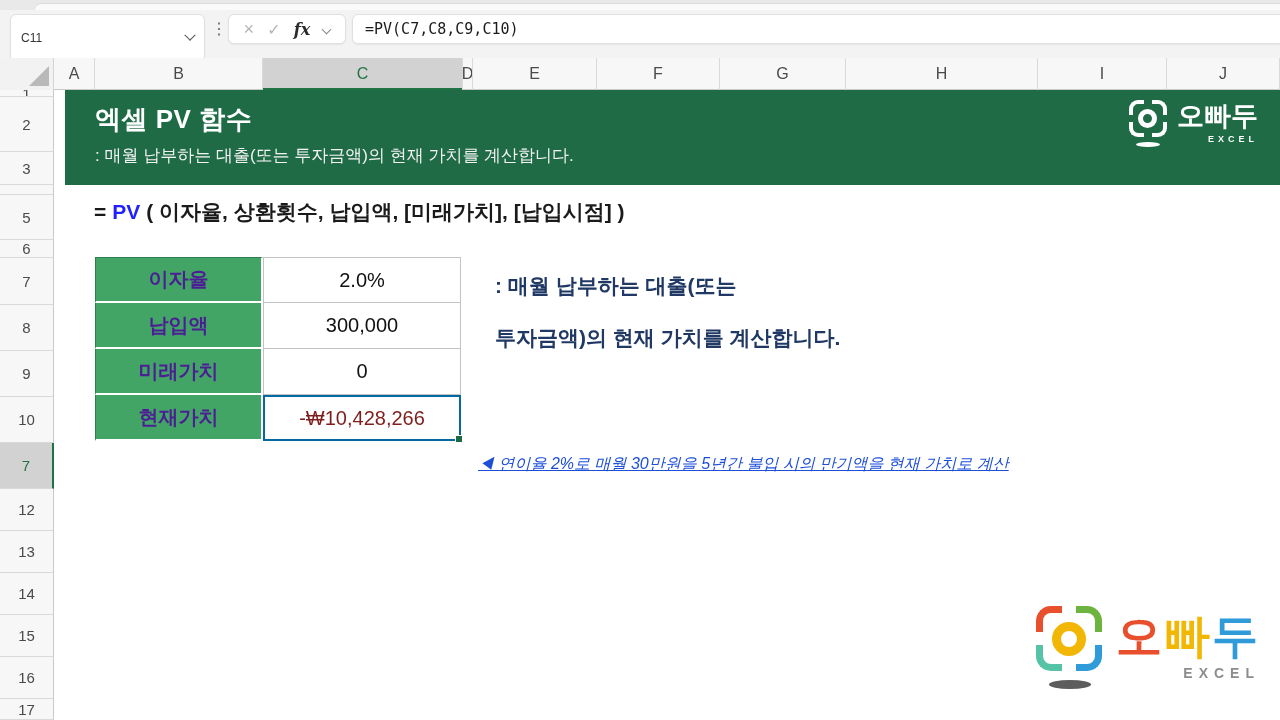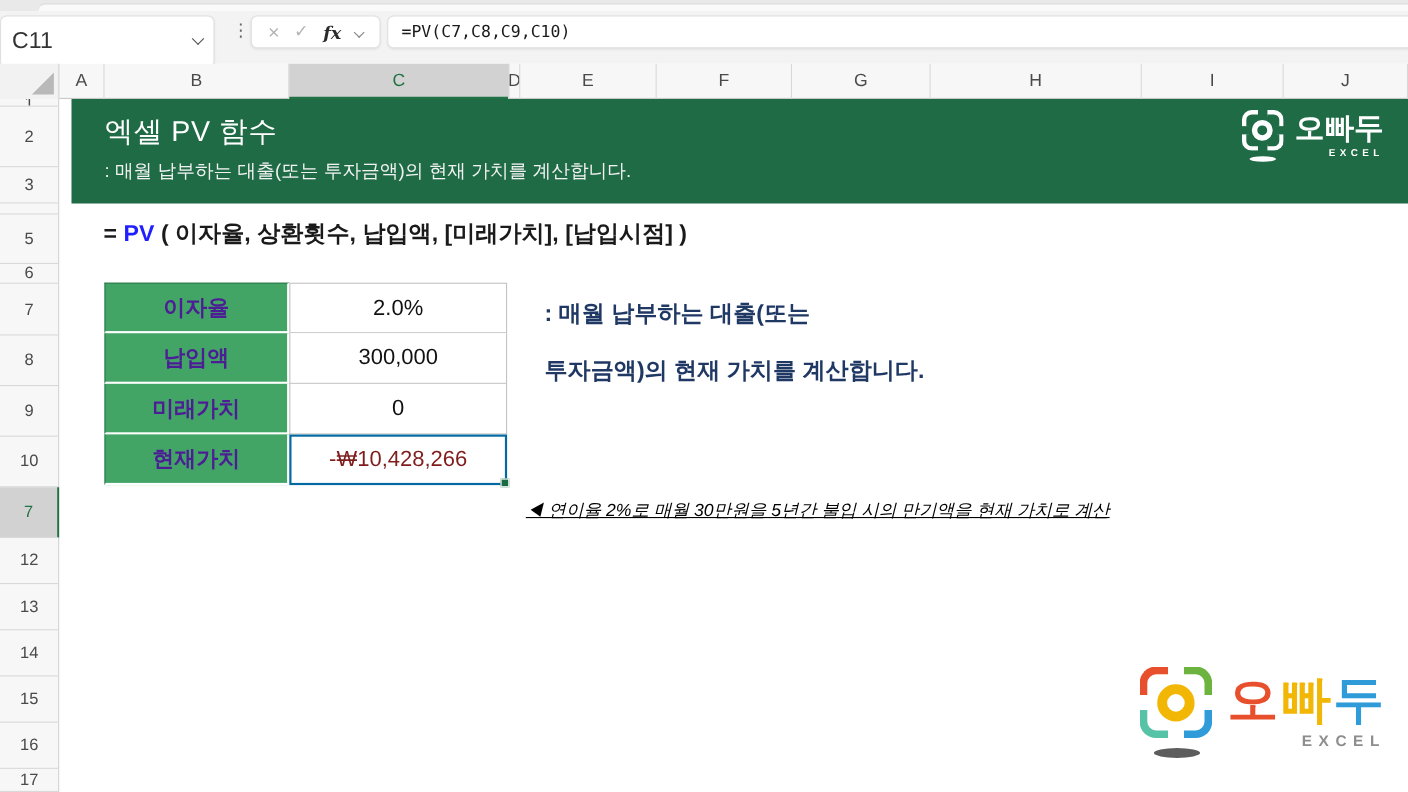--- a/index.html
+++ b/index.html
@@ -6,23 +6,23 @@
   html,body { width:1280px; height:720px; overflow:hidden; }
   body { font-family:"Liberation Sans", sans-serif; background:#fff; }
   .screen { position:relative; width:1280px; height:720px; background:#fff; }
 
   
   .top-strip { position:absolute; left:0; top:0; width:1280px; height:10px; background:#e9e9e9; }
   .strip-curve { position:absolute; left:35px; top:4px; width:1245px; height:6px; background:#fafafa; border-radius:8px 0 0 0; box-shadow:0 -1px 0 #dcdcdc; }
 
   
   .fbar { position:absolute; left:0; top:10px; width:1280px; height:48px; background:#f3f3f3; }
-  .name-box { position:absolute; left:0; top:4px; width:195px; height:48px; background:#fff;
+  .name-box { position:absolute; left:10px; top:4px; width:195px; height:48px; background:#fff;
     border:1px solid #e0e0e0; border-radius:6px; display:flex; align-items:center;
-    padding:0 10px; font-size:21px; color:#333; box-shadow:0 1px 2px rgba(0,0,0,.06); }
+    padding:0 10px; font-size:12px; color:#333; box-shadow:0 1px 2px rgba(0,0,0,.06); }
   .name-box .nb-text { flex:1; }
   .chev { width:8px; height:8px; border-right:1.6px solid #555; border-bottom:1.6px solid #555;
     transform:rotate(45deg) translate(-2px,-2px); }
   .dots { position:absolute; left:211px; top:7px; font-size:16px; color:#666; letter-spacing:0; line-height:24px; }
   .fx-group { position:absolute; left:228px; top:4px; width:118px; height:30px; background:#fff;
     border:1px solid #e0e0e0; border-radius:6px; display:flex; align-items:center; justify-content:space-around;
     padding:0 8px; box-shadow:0 1px 2px rgba(0,0,0,.06); }
   .btn-x { color:#b4b4b4; font-size:18px; }
   .btn-check { color:#b4b4b4; font-size:16px; }
   .btn-fx { color:#2b2b2b; font-size:16px; font-style:italic; font-family:"DejaVu Serif", serif; font-weight:bold; }
@@ -45,21 +45,21 @@
   .sheet { position:absolute; left:0; top:90px; width:1280px; height:630px; display:flex; }
   .row-headers { width:54px; display:flex; flex-direction:column; background:#f7f7f7; }
   .row-h { display:flex; align-items:center; justify-content:center; font-size:15px; color:#4a4a4a;
     border-bottom:1px solid #d9d9d9; border-right:1px solid #c9c9c9; overflow:hidden; flex:none; }
   .row-h.sel { background:#d2d2d2; color:#217346; border-right:2px solid #217346; }
 
   .canvas { position:relative; width:1226px; height:630px; background:#fff; overflow:hidden; }
 
   
   .banner { position:absolute; left:11px; top:0; width:1215px; height:95px; background:#1e6b45; color:#fff; }
-  .banner-title { position:absolute; left:30px; top:12px; font-size:26px; font-weight:normal; letter-spacing:.5px; }
+  .banner-title { position:absolute; left:30px; top:12px; font-size:26px; font-weight:bold; letter-spacing:.5px; }
   .banner-sub { position:absolute; left:30px; top:54px; font-size:17px; color:#f2f2f2; }
 
   
   .logo { display:flex; align-items:center; }
   .cam { position:relative; flex:none; }
   .cam .c { position:absolute; }
   .cam .ring { position:absolute; border-radius:50%; background:transparent; }
   .cam .shadow { position:absolute; border-radius:50%; }
   .brand { font-weight:bold; line-height:1; }
   .brand-sub { font-weight:bold; text-align:right; }
@@ -107,21 +107,21 @@
   .pv-value { width:198px; background:#fff; color:#111; font-size:20px;
     display:flex; align-items:center; justify-content:center;
     border:1px solid #c3c3c3; border-top:none; }
   .pv-row:first-child .pv-value { border-top:1px solid #c3c3c3; }
   .pv-row.selected .pv-value { border:2px solid #0369a1; color:#7f1d1d; position:relative; }
   .fill-handle { position:absolute; right:-4px; bottom:-4px; width:8px; height:8px;
     background:#1a6b43; border:1px solid #fff; }
 
   
   .desc { position:absolute; left:441px; top:170px; font-size:21px; font-weight:600; color:#1f3864; line-height:52px; }
-  .note { position:absolute; left:424px; top:364px; font-size:16px; font-style:italic; color:#000000;
+  .note { position:absolute; left:424px; top:364px; font-size:16px; font-style:italic; color:#1d4ed8;
     text-decoration:underline;text-align:center; }
 </style>
 </head>
 <body>
 
 <div class="screen">
 
   <div class="top-strip">
     <div class="strip-curve"></div>
   </div>

